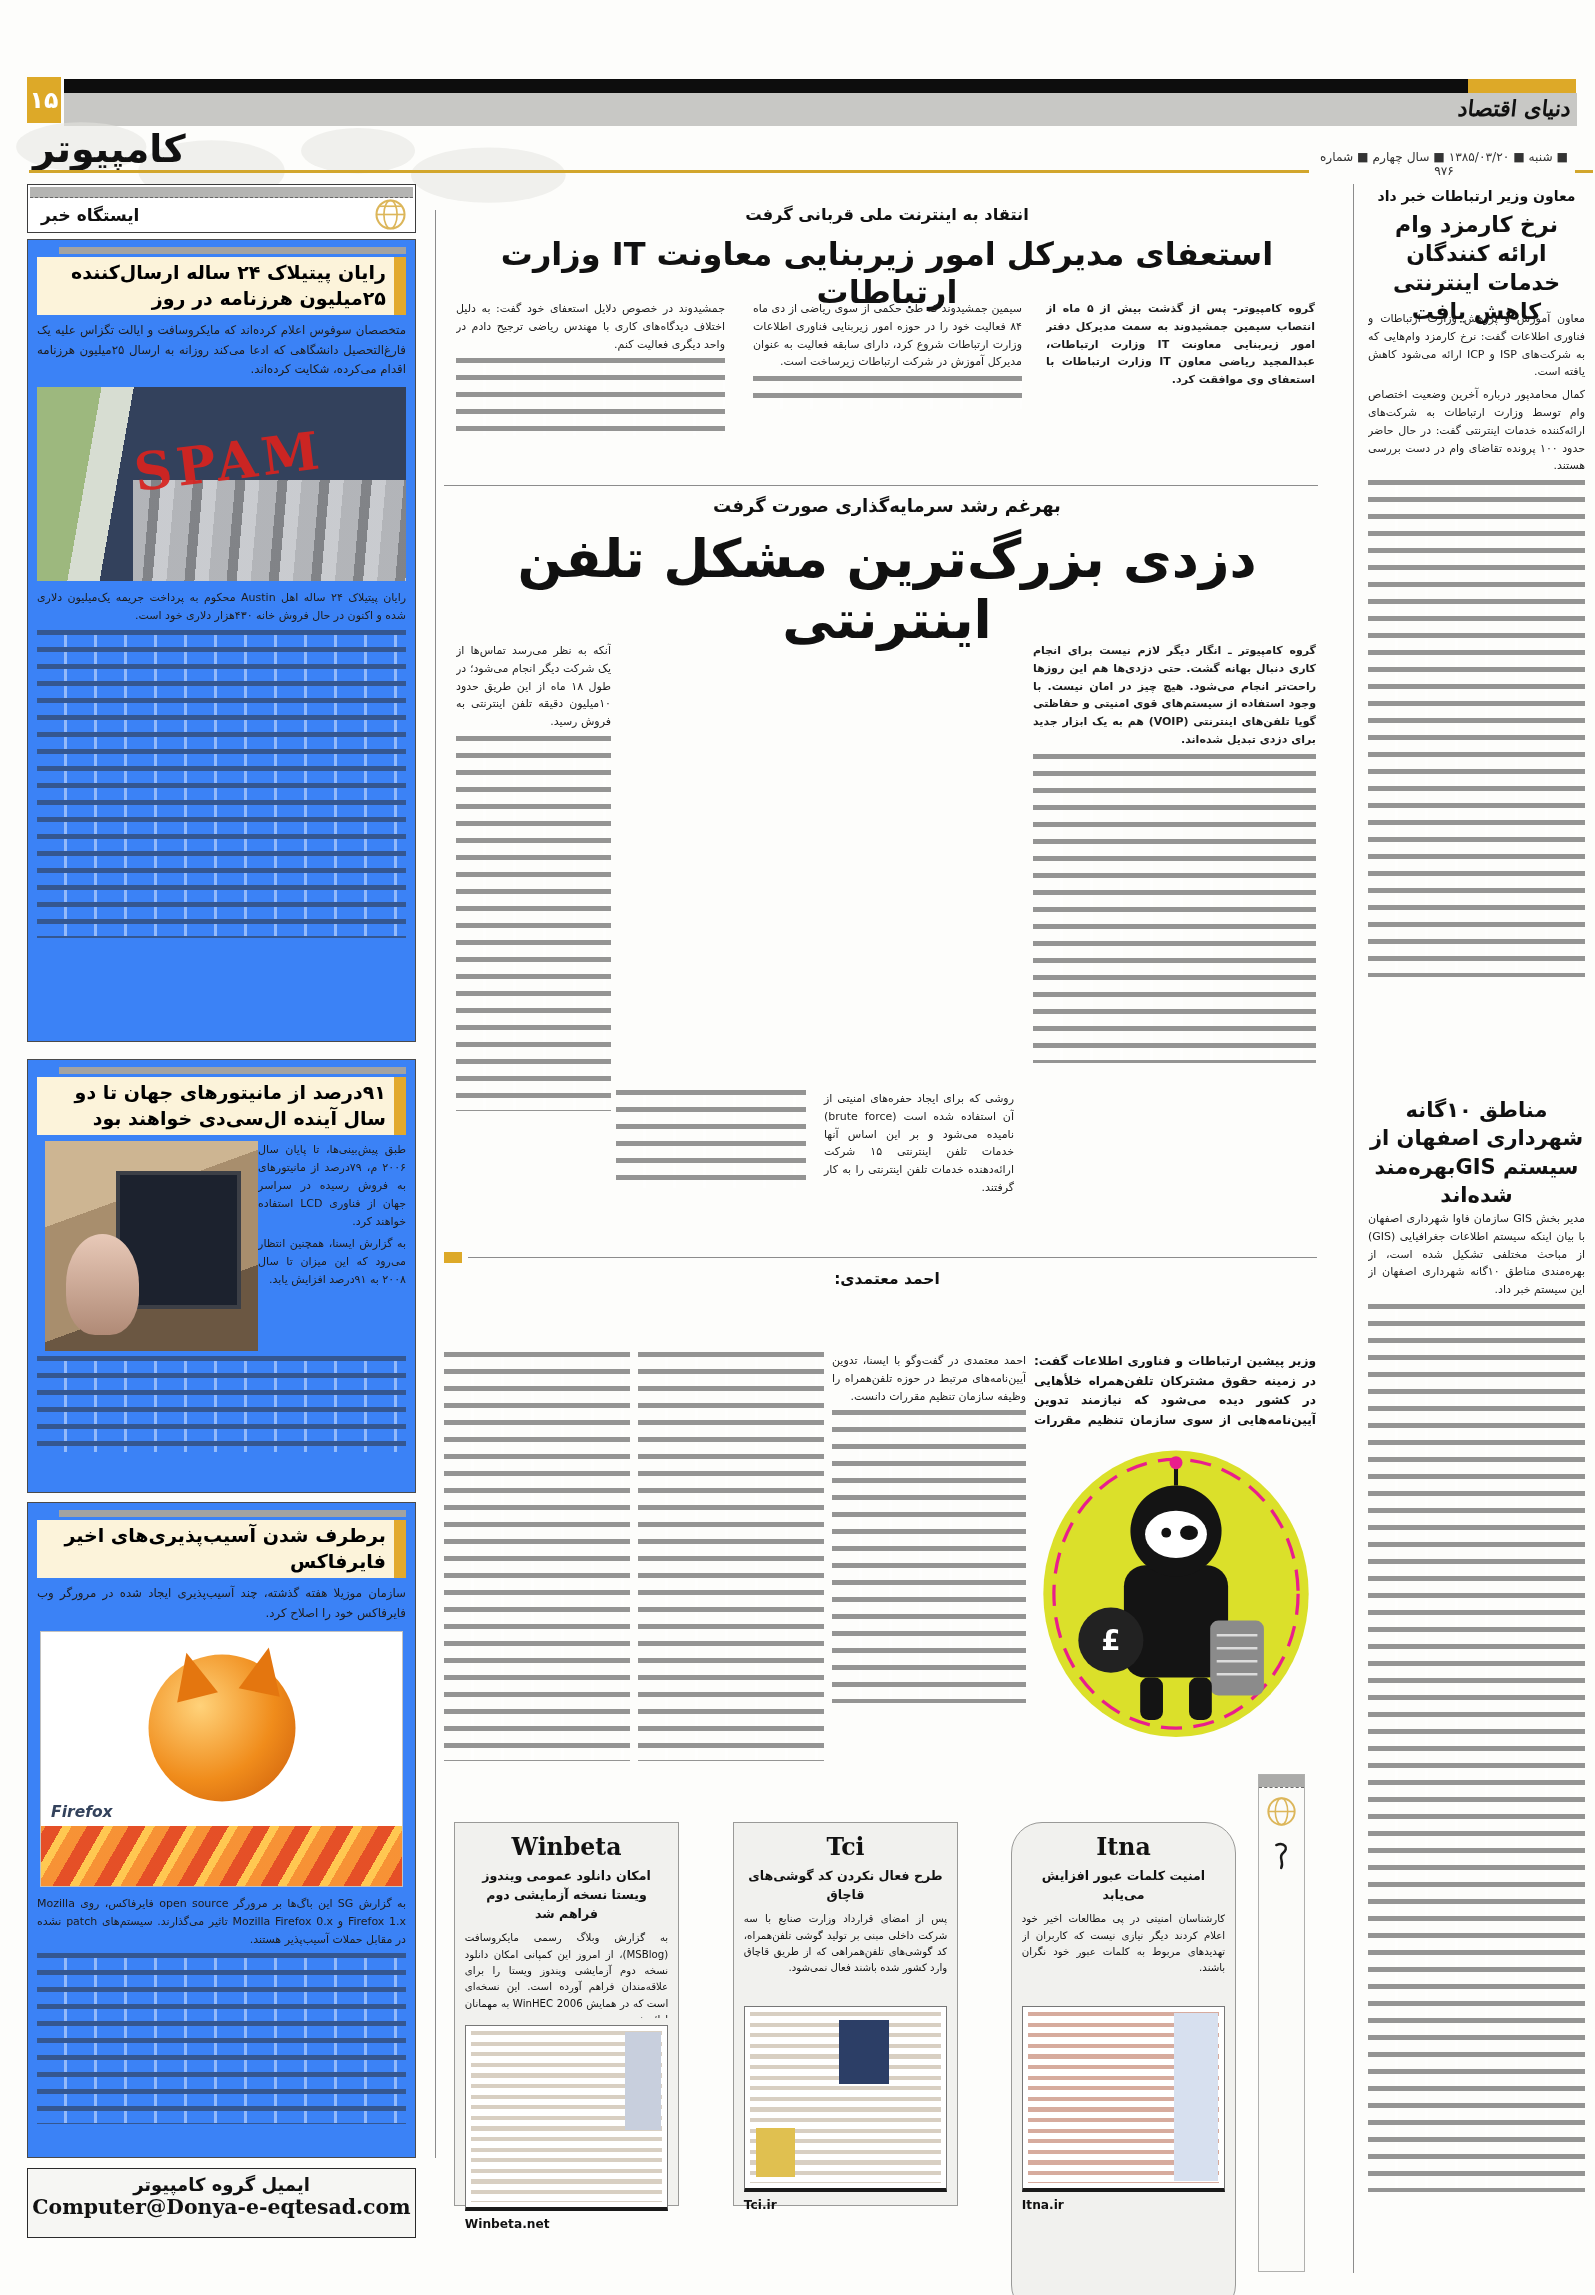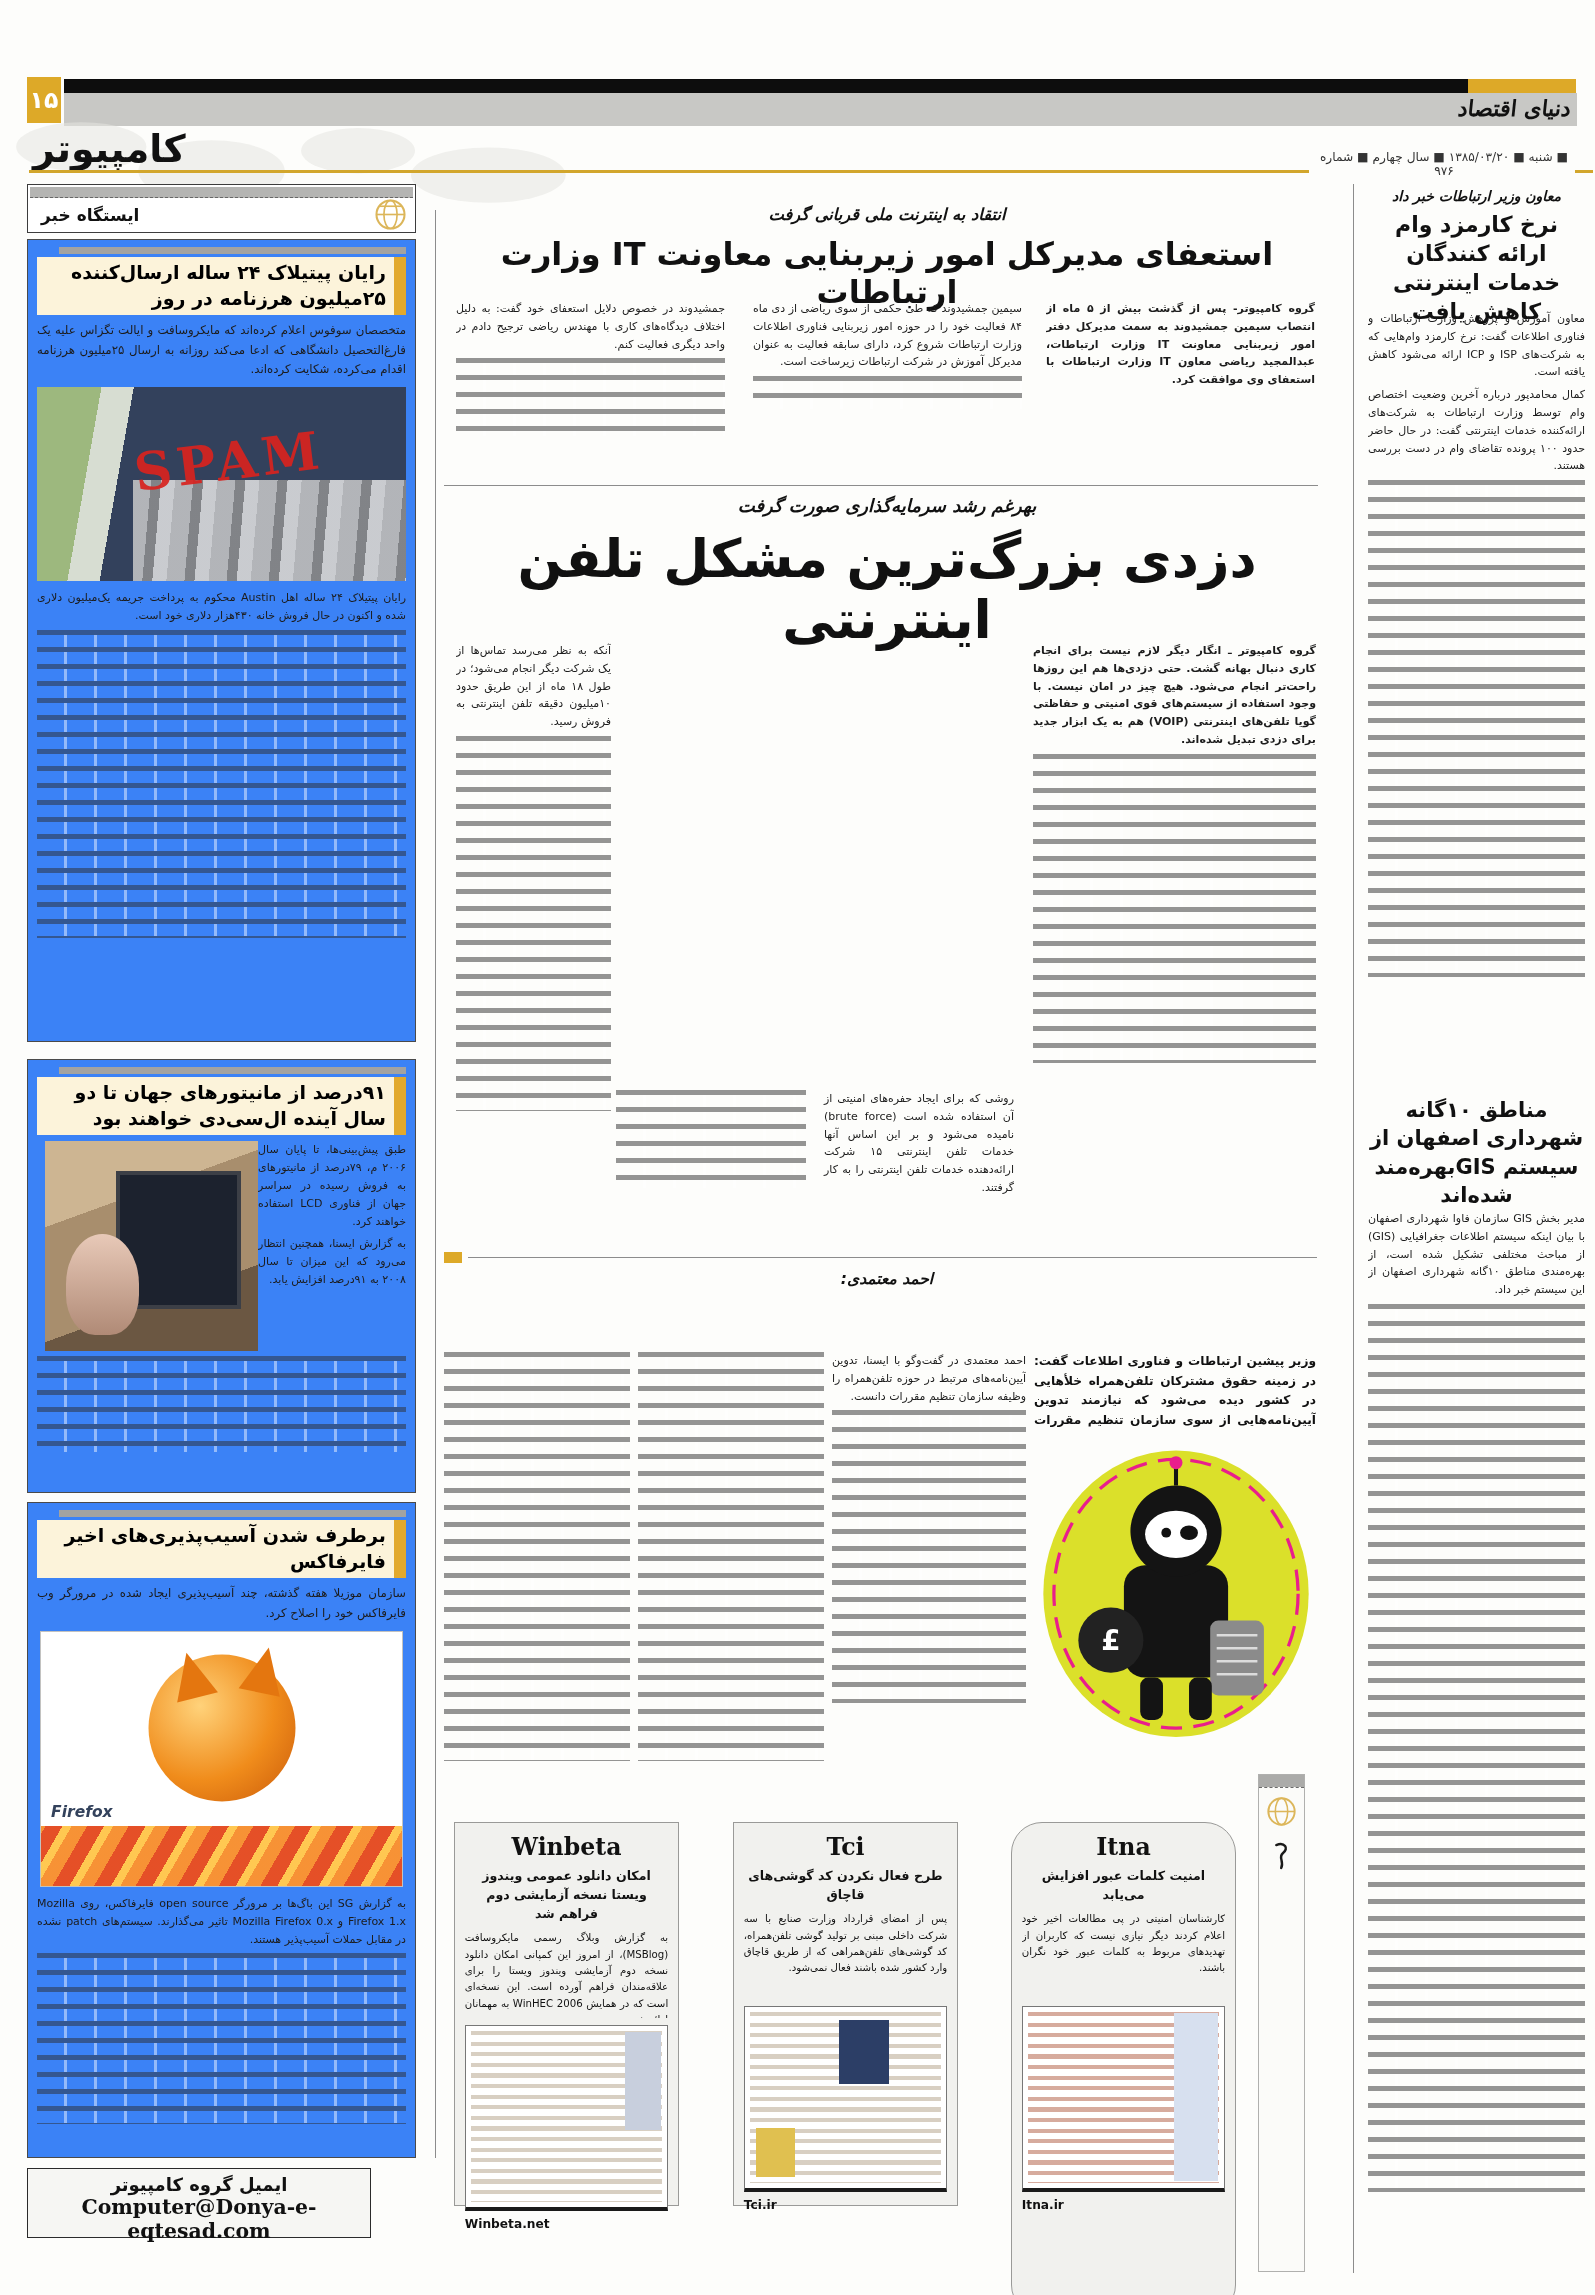--- a/index.html
+++ b/index.html
@@ -8,21 +8,21 @@
   .abs{position:absolute;}
   .c{text-align:center;}
   .j{text-align:justify;}
   .b{font-weight:bold;}
   .body-txt{font-size:11px;line-height:1.62;color:#1c1c1c;}
   .body-txt p{margin:0 0 4.9px 0;}
   .lead-in{font-weight:bold;}
   .fill{opacity:.5;background-image:
         repeating-linear-gradient(180deg,#2e2e2e 0 4.9px,transparent 4.9px 17px),
         repeating-linear-gradient(90deg,transparent 0 27px,rgba(255,255,255,.9) 27px 30px);}
-  .kicker{font-weight:bold;font-style:italic;}
+  .kicker{font-weight:bold;}
   .rule{background:#8c8c8c;}
   .gold{background:#dda928;}
   .graycap{background:#a3a3a1;height:6.5px;}
   .mini-head{background:#fcf3da;border-right:12.2px solid #e2a92d;padding:3.3px 8.1px;
              font-weight:bold;font-size:19px;line-height:1.35;color:#000;}
   .lc-box{border:0.8px solid #4a4a4a;background:#3b82f6;padding:7.3px 9px;box-sizing:border-box;}
   .panel{border:0.8px solid #9a9a98;background:#f1f1ee;padding:8.1px 9.8px;box-sizing:border-box;}
   .panel .pname{font-family:"DejaVu Serif",serif;font-weight:bold;font-size:23.6px;direction:ltr;text-align:center;margin:1.6px 0 6.5px;}
   .panel .ptitle{font-weight:bold;font-size:12.6px;text-align:center;line-height:1.5;margin-bottom:6.5px;}
   .panel .pbody{font-size:10.2px;line-height:1.6;text-align:justify;height:88px;overflow:hidden;}
@@ -147,21 +147,21 @@
       <div class="fox-ear" style="left:56%;top:6%;transform:rotate(12deg);"></div>
       <div class="flames"></div>
       <span class="fox-word">Firefox</span>
     </div>
     <div class="body-txt j" style="margin-top:8.1px;">
       <p>به گزارش SG این باگ‌ها بر مرورگر open source فایرفاکس، روی Mozilla Firefox 1.x و Mozilla Firefox 0.x تاثیر می‌گذارند. سیستم‌های patch نشده در مقابل حملات آسیب‌پذیر هستند.</p>
       <div class="fill" style="height:171px;"></div>
     </div>
   </div>
 
-  <div class="abs c" style="left:27px;top:2168px;width:344px;height:70px;border:1.6px solid #2b2b2b;background:#f6f6f3;box-sizing:border-box;">
+  <div class="abs c" style="left:27px;top:2168px;width:389px;height:70px;border:1.6px solid #2b2b2b;background:#f6f6f3;box-sizing:border-box;">
     <div class="b" style="font-size:18px;margin-top:4.9px;">ایمیل گروه کامپیوتر</div>
     <div class="b" style="font-size:20.4px;direction:ltr;font-family:'DejaVu Serif',serif;">Computer@Donya-e-eqtesad.com</div>
   </div>
 
   <div class="abs c kicker" style="left:456px;top:205px;width:862px;font-size:16.3px;">انتقاد به اینترنت ملی قربانی گرفت</div>
   <div class="abs c b" style="left:444px;top:235px;width:886px;font-size:32px;">استعفای مدیرکل امور زیربنایی معاونت IT وزارت ارتباطات</div>
   <div class="abs body-txt j" style="left:1046px;top:300px;width:269px;height:173px;overflow:hidden;">
     <p><span class="lead-in">گروه کامپیوتر- پس از گذشت بیش از ۵ ماه از انتصاب سیمین جمشیدوند به سمت مدیرکل دفتر امور زیربنایی معاونت IT وزارت ارتباطات، عبدالمجید ریاضی معاون IT وزارت ارتباطات با استعفای وی موافقت کرد.</span></p>
   </div>
   <div class="abs body-txt j" style="left:753px;top:300px;width:269px;height:173px;overflow:hidden;">

